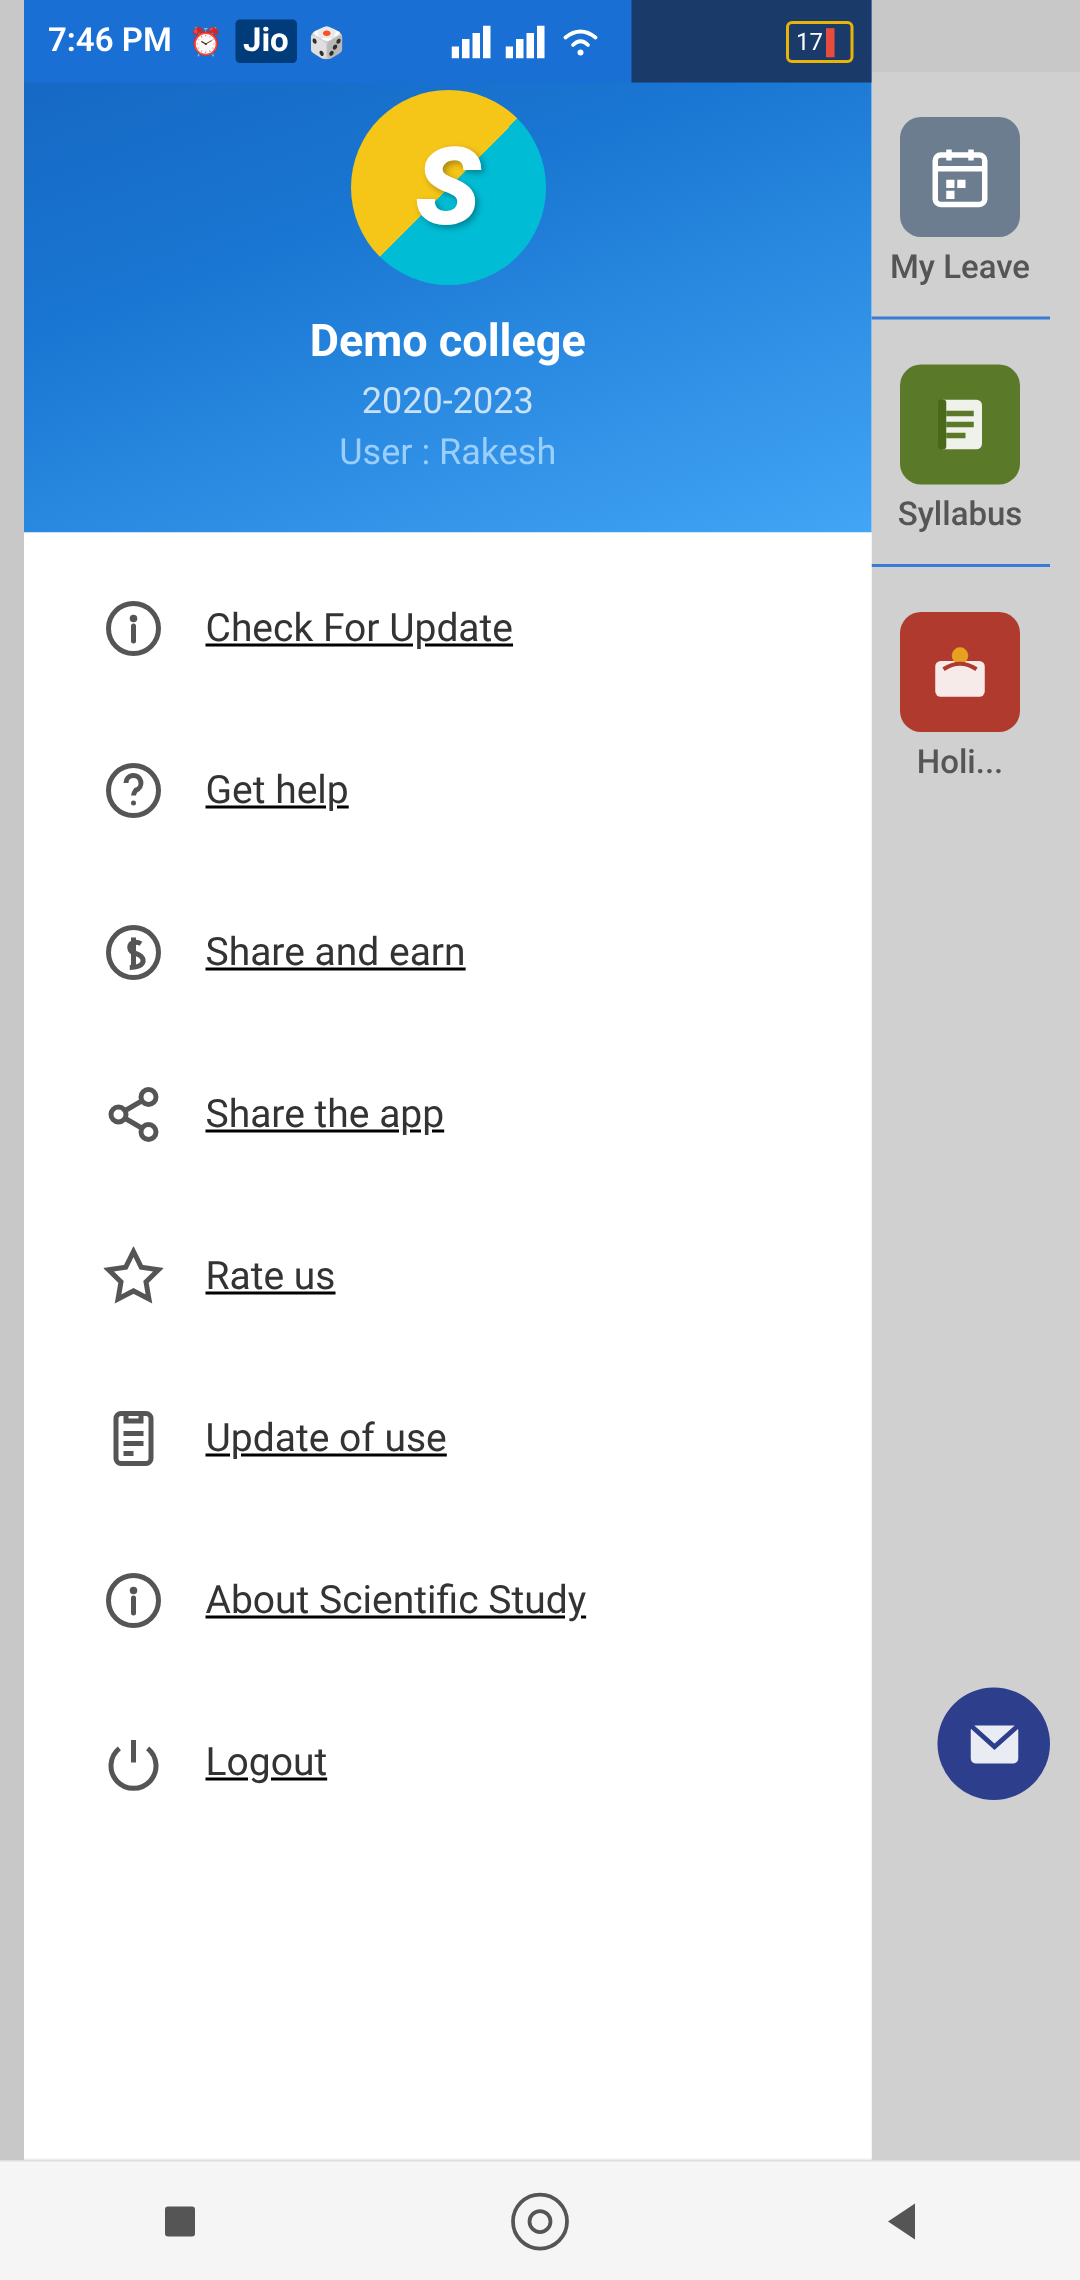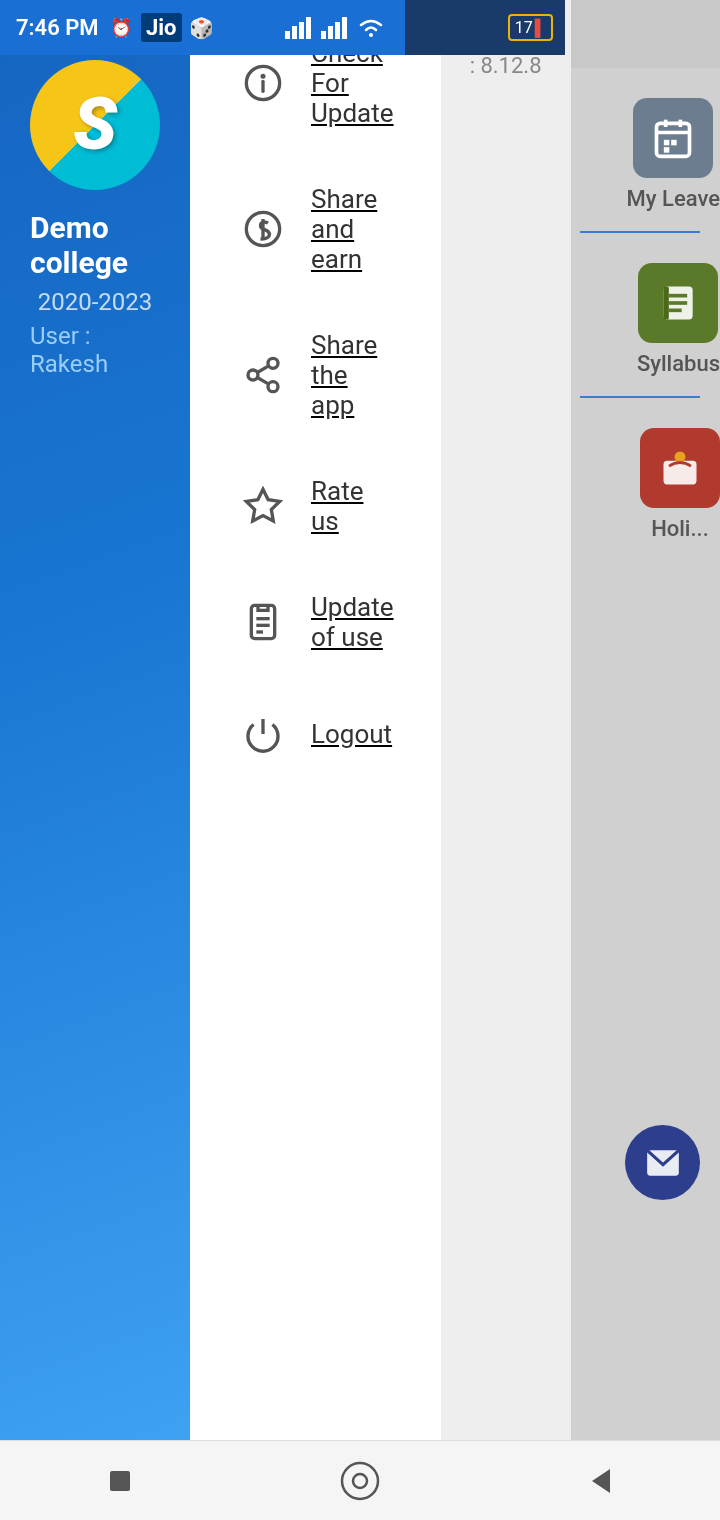--- a/index.html
+++ b/index.html
@@ -19,29 +19,29 @@
       top: 0; left: 0;
       width: 720px;
       height: 1520px;
       background: #c8c8c8;
       z-index: 0;
     }
 
     
     .bg-right-panel {
       position: absolute;
-      top: 68px;
+      top: 48px;
       right: 0;
       width: 160px;
       height: 1400px;
       background: #d0d0d0;
       z-index: 1;
       display: flex;
       flex-direction: column;
-      align-items: flex-end;
+      align-items: center;
       gap: 0;
     }
 
     .bg-right-item {
       display: flex;
       flex-direction: column;
       align-items: center;
       margin-top: 30px;
     }
 
@@ -137,27 +137,27 @@
       padding: 2px 5px;
       font-size: 16px;
       color: white;
       gap: 2px;
     }
 
     
     .drawer {
       position: absolute;
       top: 0;
-      left: 0;
+      left: 16px;
       width: 565px;
       height: 1520px;
       background: white;
       z-index: 15;
       display: flex;
-      flex-direction: row;
+      flex-direction: column;
     }
 
     
     .drawer-header {
       background: linear-gradient(160deg, #1565c0 0%, #1976d2 40%, #42a5f5 100%);
       width: 100%;
       padding: 60px 30px 40px;
       display: flex;
       flex-direction: column;
       align-items: center;
@@ -401,20 +401,30 @@
       <div class="menu-icon">
         <svg viewBox="0 0 24 24" stroke="#555" fill="none" stroke-width="2">
           <circle cx="12" cy="12" r="10"></circle>
           <line x1="12" y1="8" x2="12" y2="8" stroke-width="3" stroke-linecap="round"></line>
           <line x1="12" y1="11" x2="12" y2="17" stroke-linecap="round"></line>
         </svg>
       </div>
       <span class="menu-label">Check For Update</span>
     </div>
 
+    <div class="menu-item">
+      <div class="menu-icon">
+        <svg viewBox="0 0 24 24" stroke="#555" fill="none" stroke-width="2">
+          <circle cx="12" cy="12" r="10"></circle>
+          <path d="M9 9a3 3 0 1 1 4 2.83C12.5 12.5 12 13 12 14"></path>
+          <circle cx="12" cy="17" r="0.5" fill="#555" stroke-width="1"></circle>
+        </svg>
+      </div>
+      <span class="menu-label">Get help</span>
+    </div>
 
     <div class="menu-item">
       <div class="menu-icon">
         <svg viewBox="0 0 24 24" stroke="#555" fill="none" stroke-width="2">
           <circle cx="12" cy="12" r="10"></circle>
           <line x1="12" y1="6" x2="12" y2="18"></line>
           <path d="M15 8.5c-1.5-1-4.5-1-4.5 1.5s3 2 4.5 3.5c1.5 1.5 1.5 4.5-4.5 4.5"></path>
         </svg>
       </div>
       <span class="menu-label">Share and earn</span>
@@ -448,20 +458,30 @@
           <rect x="5" y="2" width="14" height="20" rx="2"></rect>
           <path d="M9 2 L9 5 L15 5 L15 2"></path>
           <line x1="8" y1="10" x2="16" y2="10"></line>
           <line x1="8" y1="14" x2="16" y2="14"></line>
           <line x1="8" y1="18" x2="12" y2="18"></line>
         </svg>
       </div>
       <span class="menu-label">Update of use</span>
     </div>
 
+    <div class="menu-item">
+      <div class="menu-icon">
+        <svg viewBox="0 0 24 24" stroke="#555" fill="none" stroke-width="2">
+          <circle cx="12" cy="12" r="10"></circle>
+          <line x1="12" y1="8" x2="12" y2="8" stroke-width="3" stroke-linecap="round"></line>
+          <line x1="12" y1="11" x2="12" y2="17" stroke-linecap="round"></line>
+        </svg>
+      </div>
+      <span class="menu-label">About Scientific Study</span>
+    </div>
 
     <div class="menu-item">
       <div class="menu-icon">
         <svg viewBox="0 0 24 24" stroke="#555" fill="none" stroke-width="2">
           <path d="M12 3 L12 12"></path>
           <path d="M6.34 6.34 A9 9 0 1 0 17.66 6.34"></path>
         </svg>
       </div>
       <span class="menu-label">Logout</span>
     </div>

